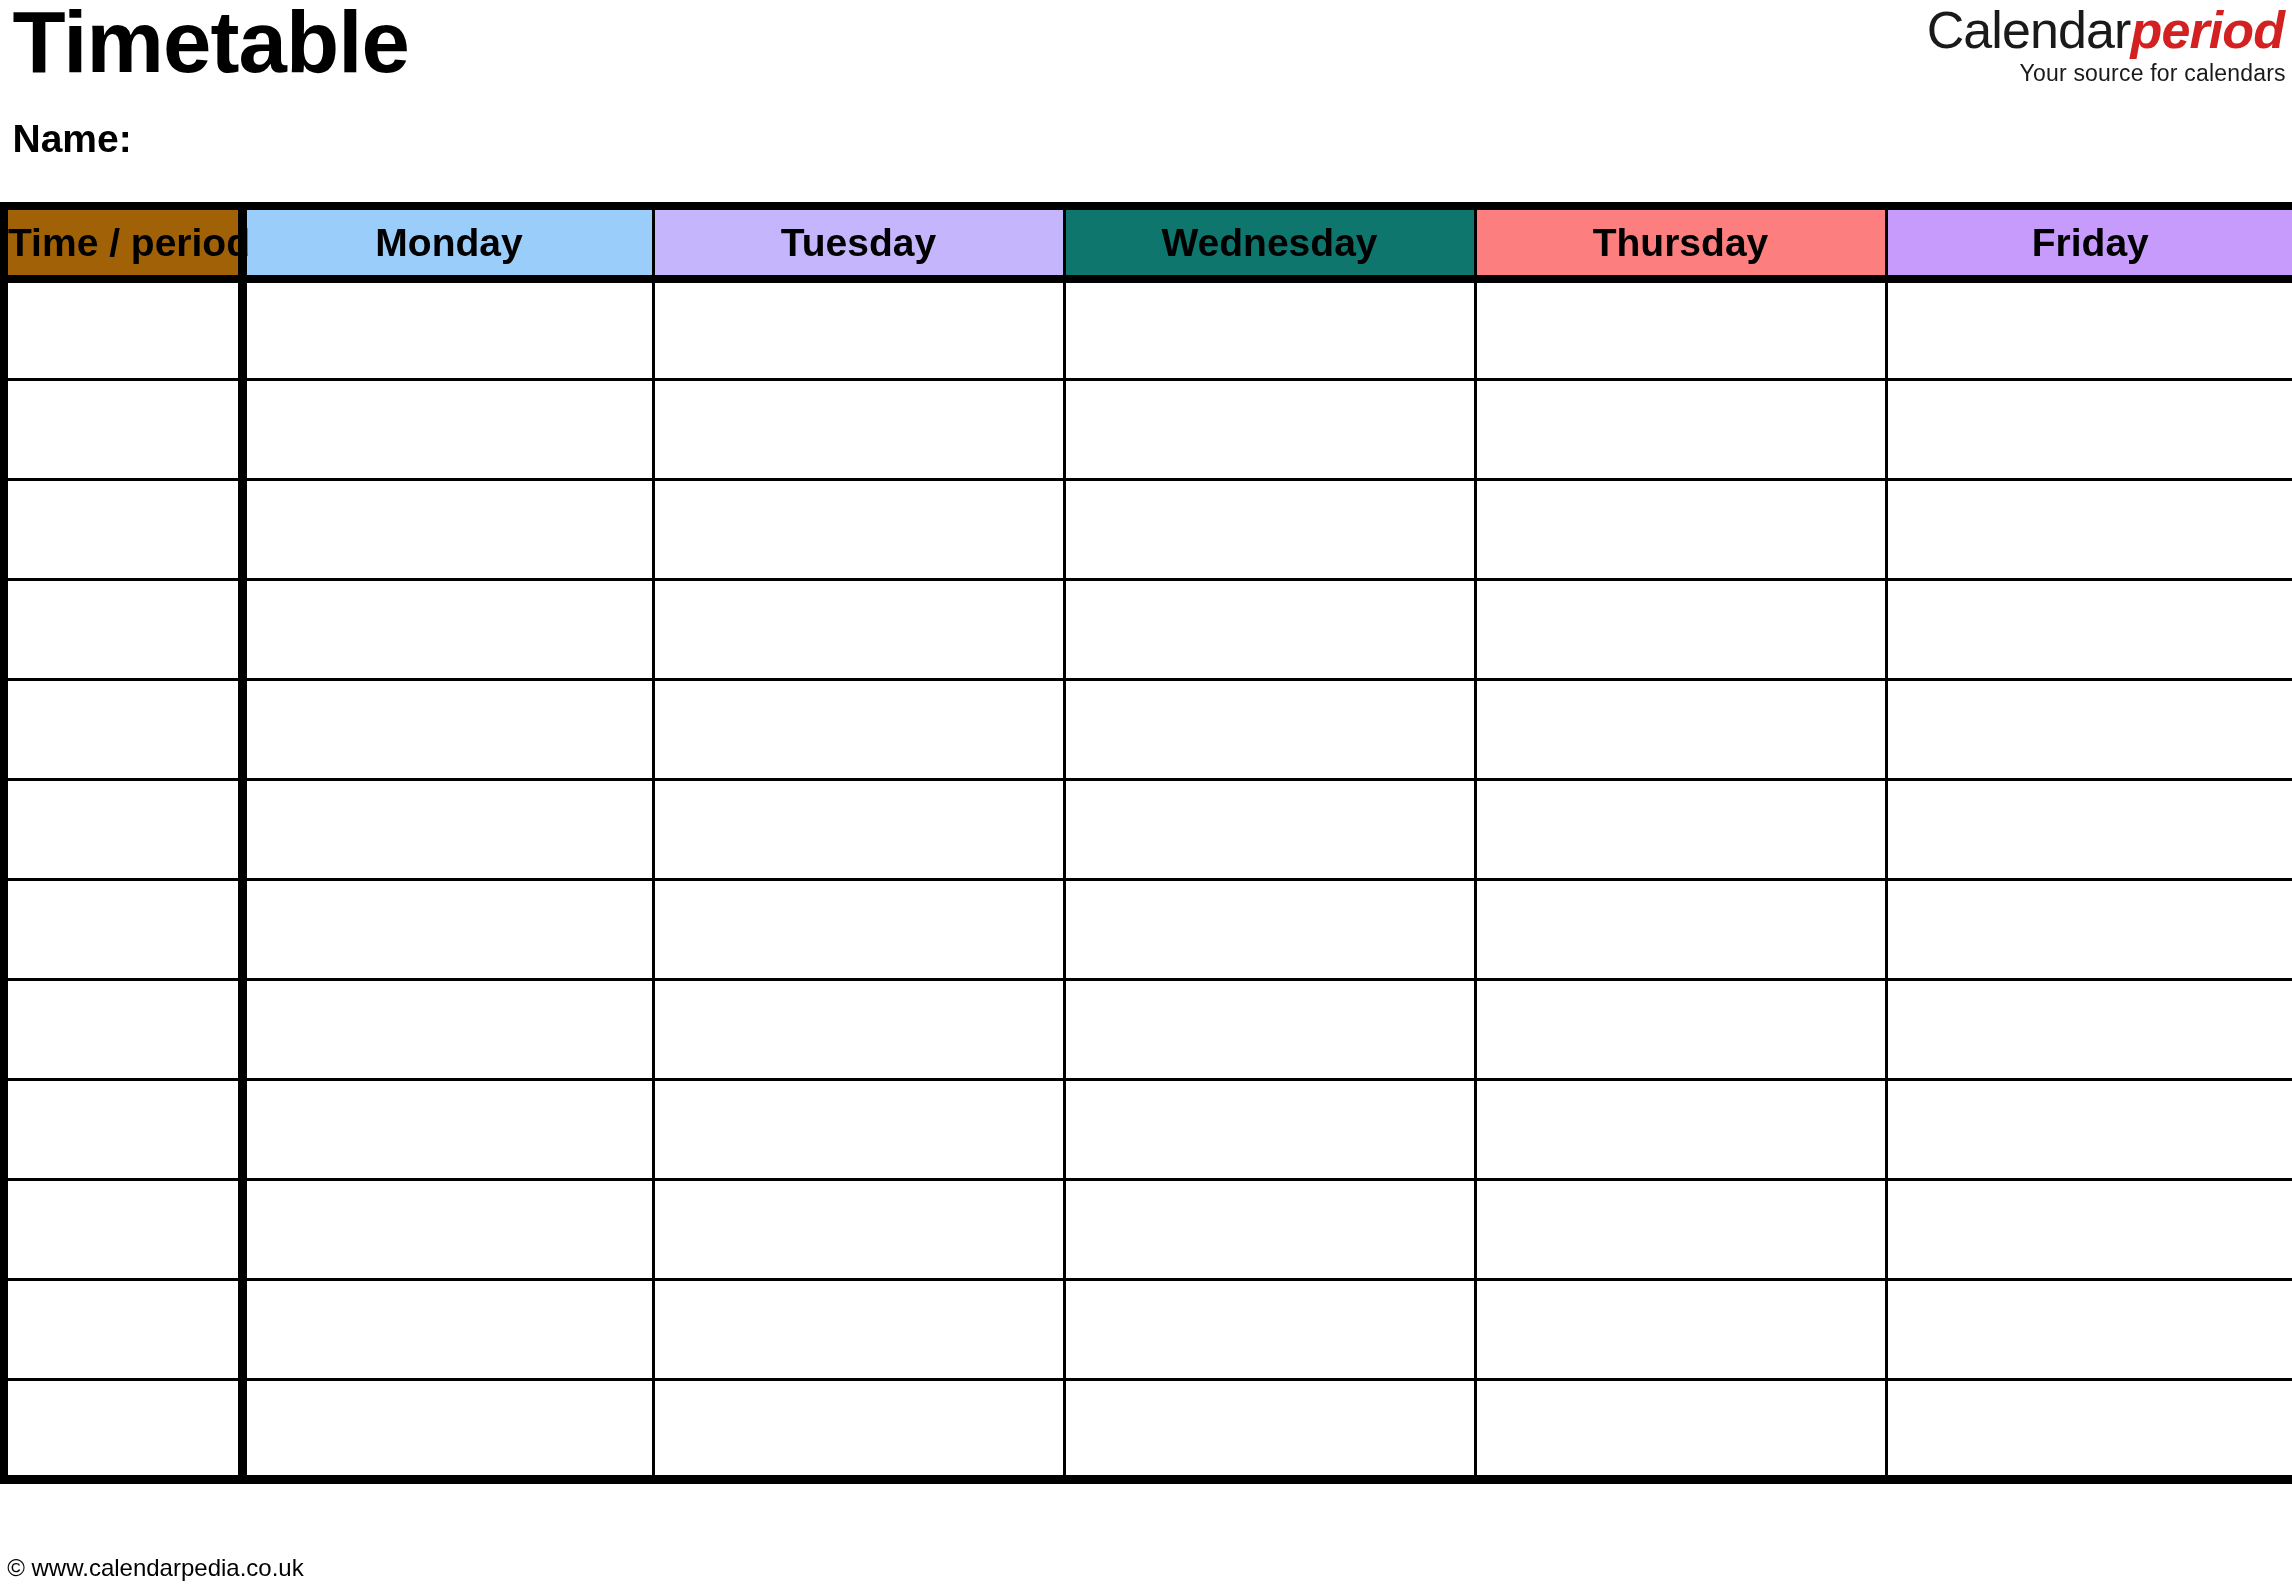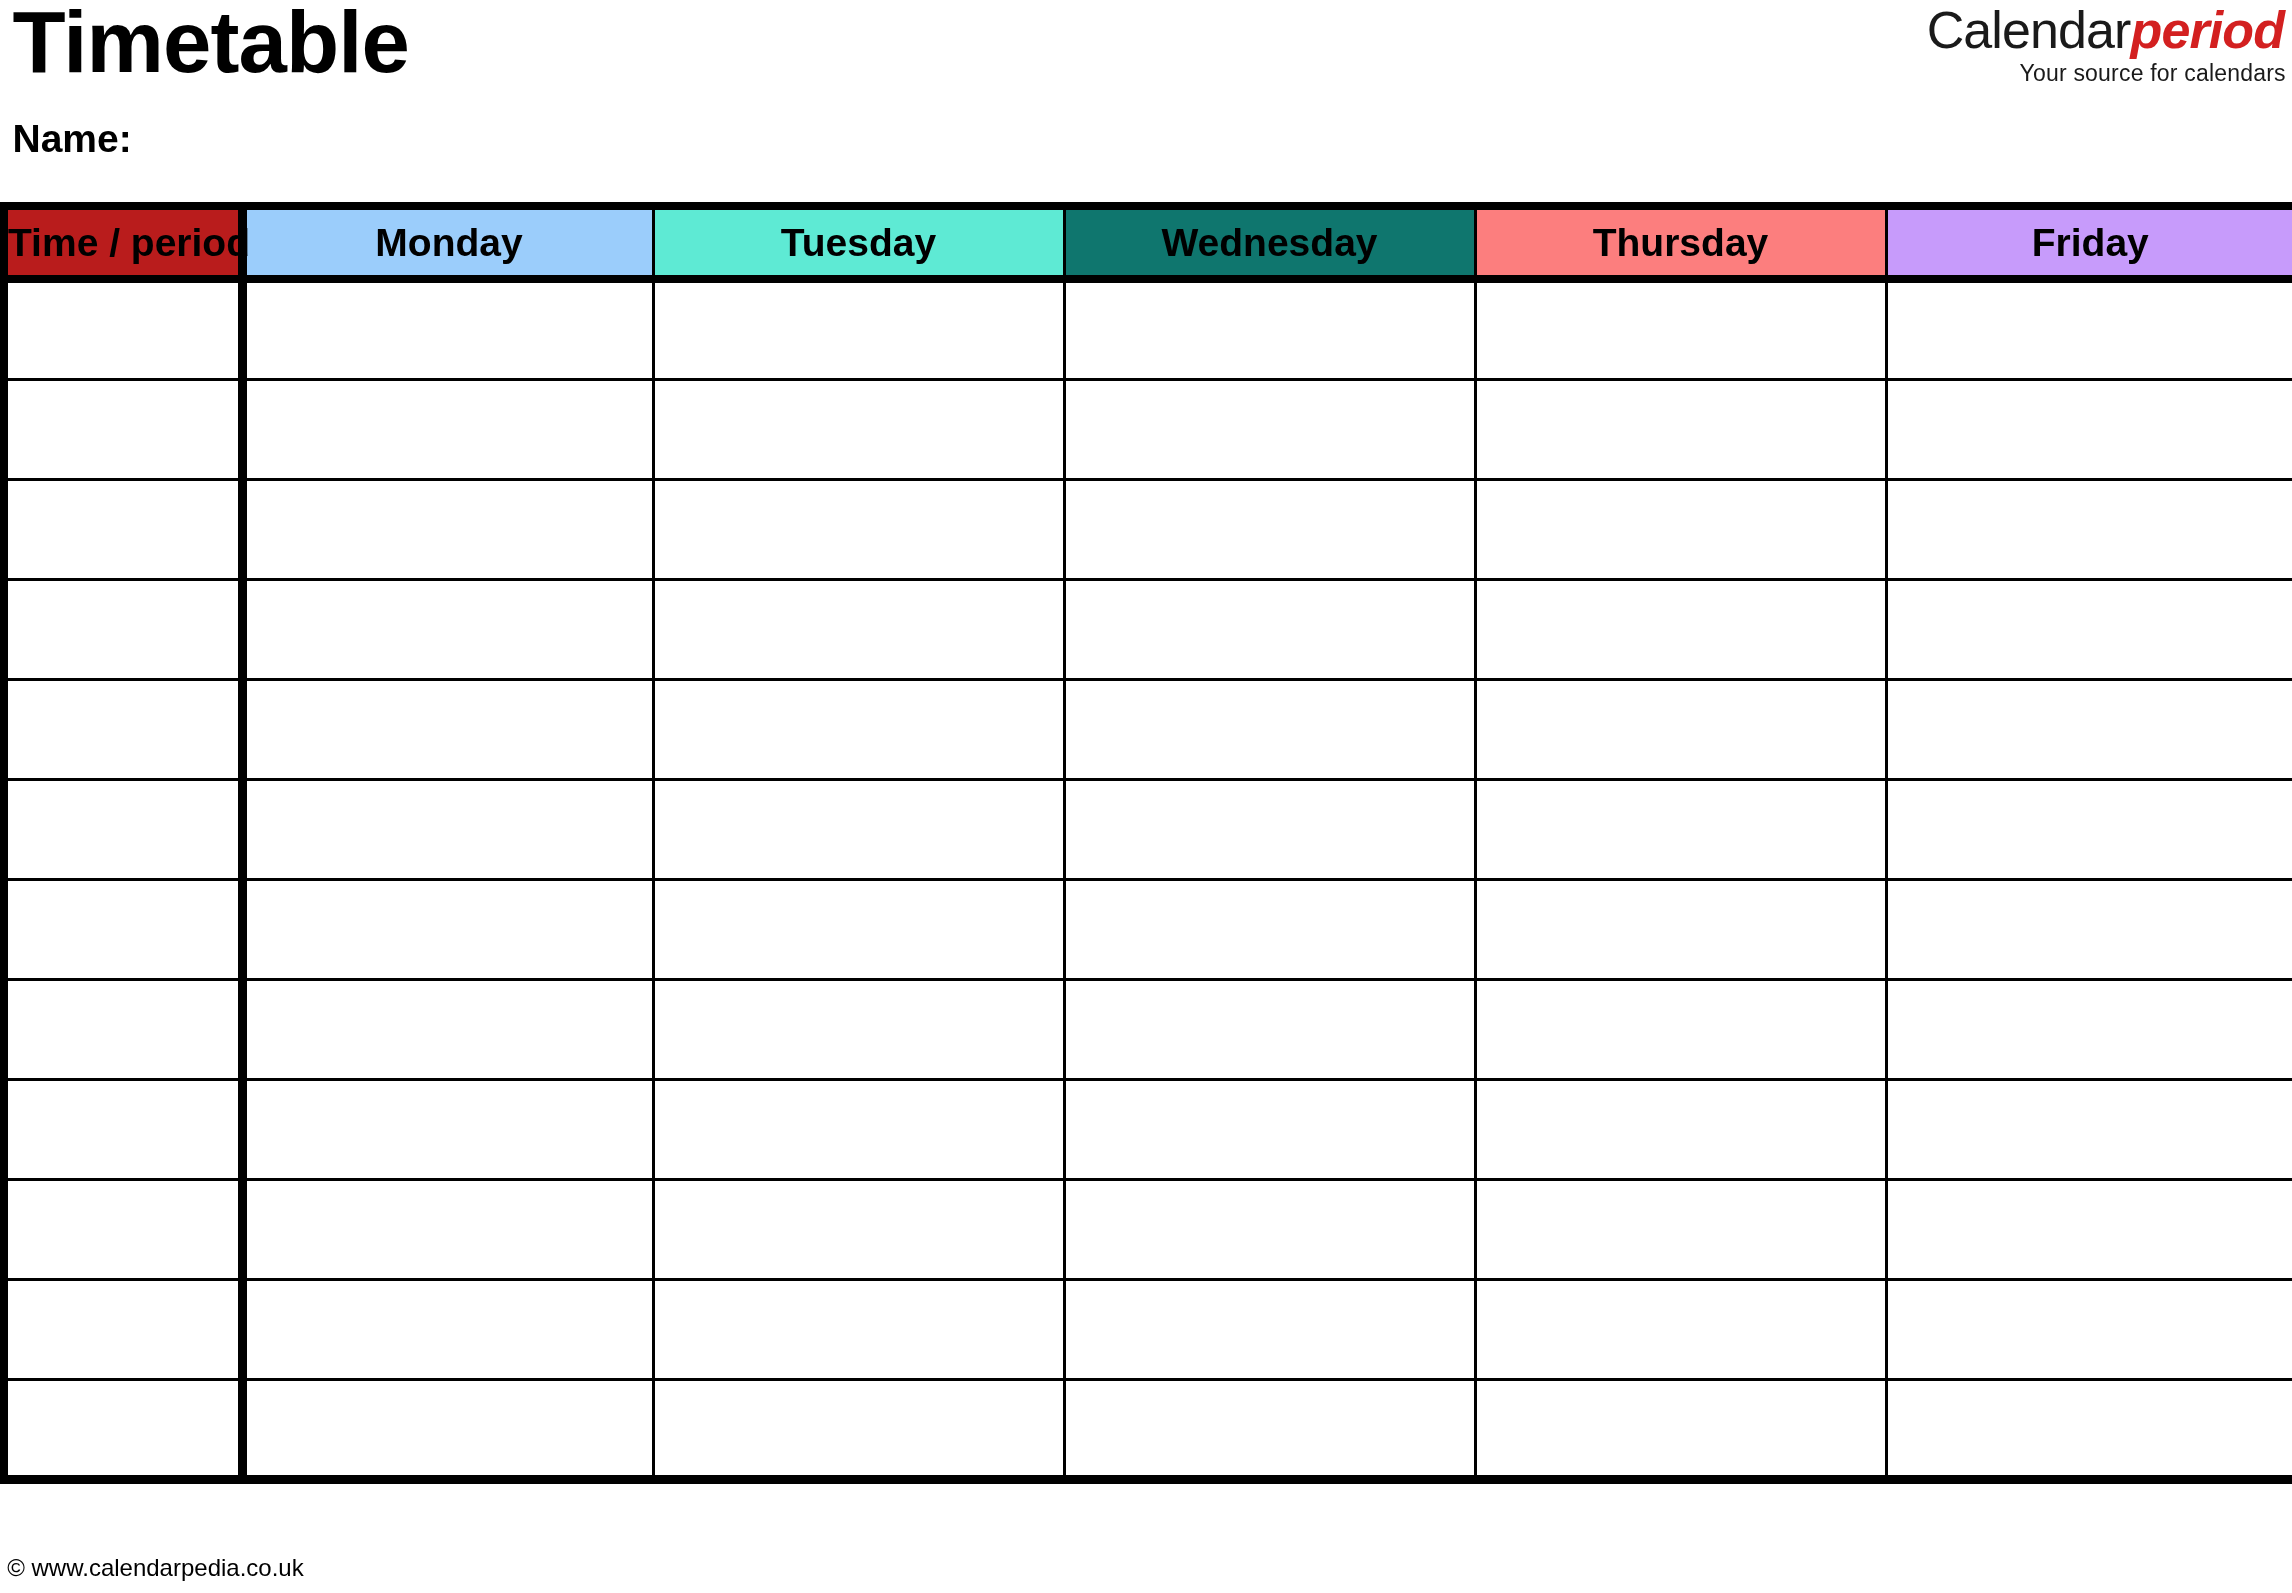--- a/index.html
+++ b/index.html
@@ -200,23 +200,23 @@
     <colgroup>
       <col class="col-time">
       <col class="col-day">
       <col class="col-day">
       <col class="col-day">
       <col class="col-day">
       <col class="col-day">
     </colgroup>
     <thead>
       <tr>
-        <th class="time-col" style="background: #b91c1c;">Time / period</th>
+        <th class="time-col" style="background: #a16207;">Time / period</th>
         <th style="background: rgb(155, 205, 251); text-align: center;">Monday</th>
-        <th style="background: #5eead4;">Tuesday</th>
+        <th style="background: #c4b5fd;">Tuesday</th>
         <th style="background: #0f766e;">Wednesday</th>
         <th style="background: rgb(252, 126, 126);">Thursday</th>
         <th style="background: rgb(199, 155, 251);">Friday</th>
       </tr>
     </thead>
     <tbody id="timetable-body">
         <tr>
           <td class="time-col"></td>
           <td></td>
           <td></td>

